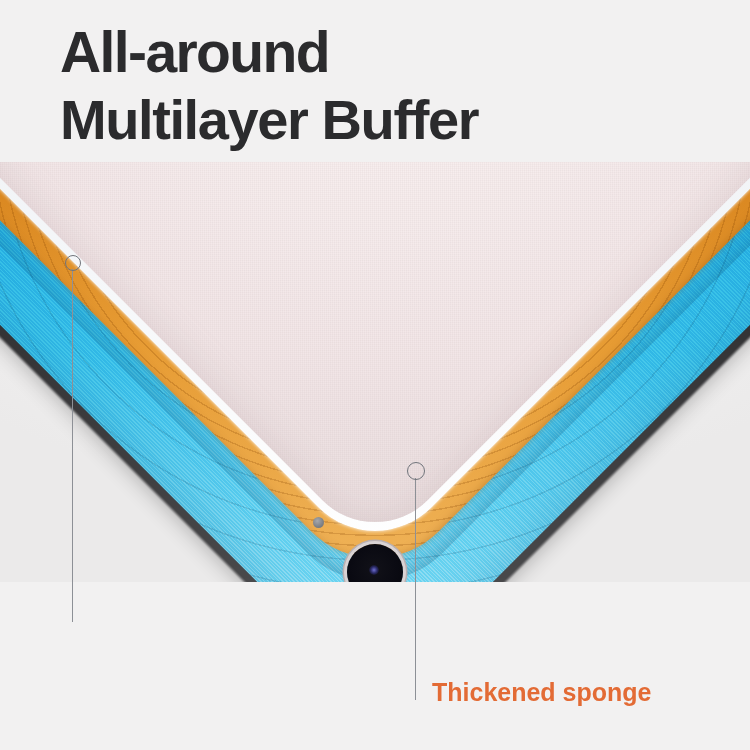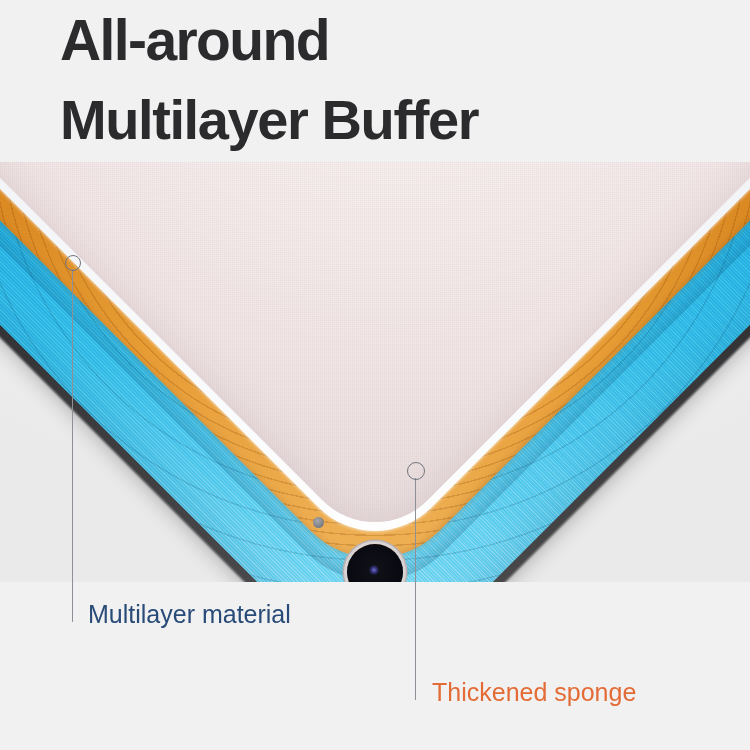--- a/index.html
+++ b/index.html
@@ -33,21 +33,21 @@
     left: 60px;
     width: 690px;
     color: #2b2b2d;
     font-family: "Liberation Sans", sans-serif;
     font-weight: bold;
     font-size: 57px;
     letter-spacing: -1.6px;
     line-height: 1;
     white-space: nowrap;
   }
-  .headline.l1 { top: 12px; }
+  .headline.l1 { top: 24px; }
   .headline.l2 { top: 92px; font-size: 56px; letter-spacing: -1.4px; }
 
   
   .photo {
     position: absolute;
     left: 0; top: 162px;
     width: 750px;
     height: 420px;
     overflow: hidden;
     background: #f2f1f1;
@@ -265,19 +265,18 @@
       <div class="layer device-grain"></div>
     </div>
 
     <div class="camera"></div>
     <div class="camera-glint"></div>
     <div class="mic-dot"></div>
   </div>
 
   <div class="callout-dot" style="left:65px; top:255px; width:14px; height:14px;"></div>
   <div class="callout-line" style="left:72px; top:269px; height:353px;"></div>
-  <div class="callout-label label-blue" style="left:88px; top:600px;">Multilayer material</div>
 
   <div class="callout-dot" style="left:407px; top:462px; width:16px; height:16px;"></div>
   <div class="callout-line" style="left:415px; top:478px; height:222px;"></div>
-  <div class="callout-label label-orange" style="left:432px; top:678px;">Thickened sponge</div>
+  <div class="callout-label label-orange" style="left:432px; top:678px;font-weight:bold;">Thickened sponge</div>
 
 </div>
 
 </body></html>

